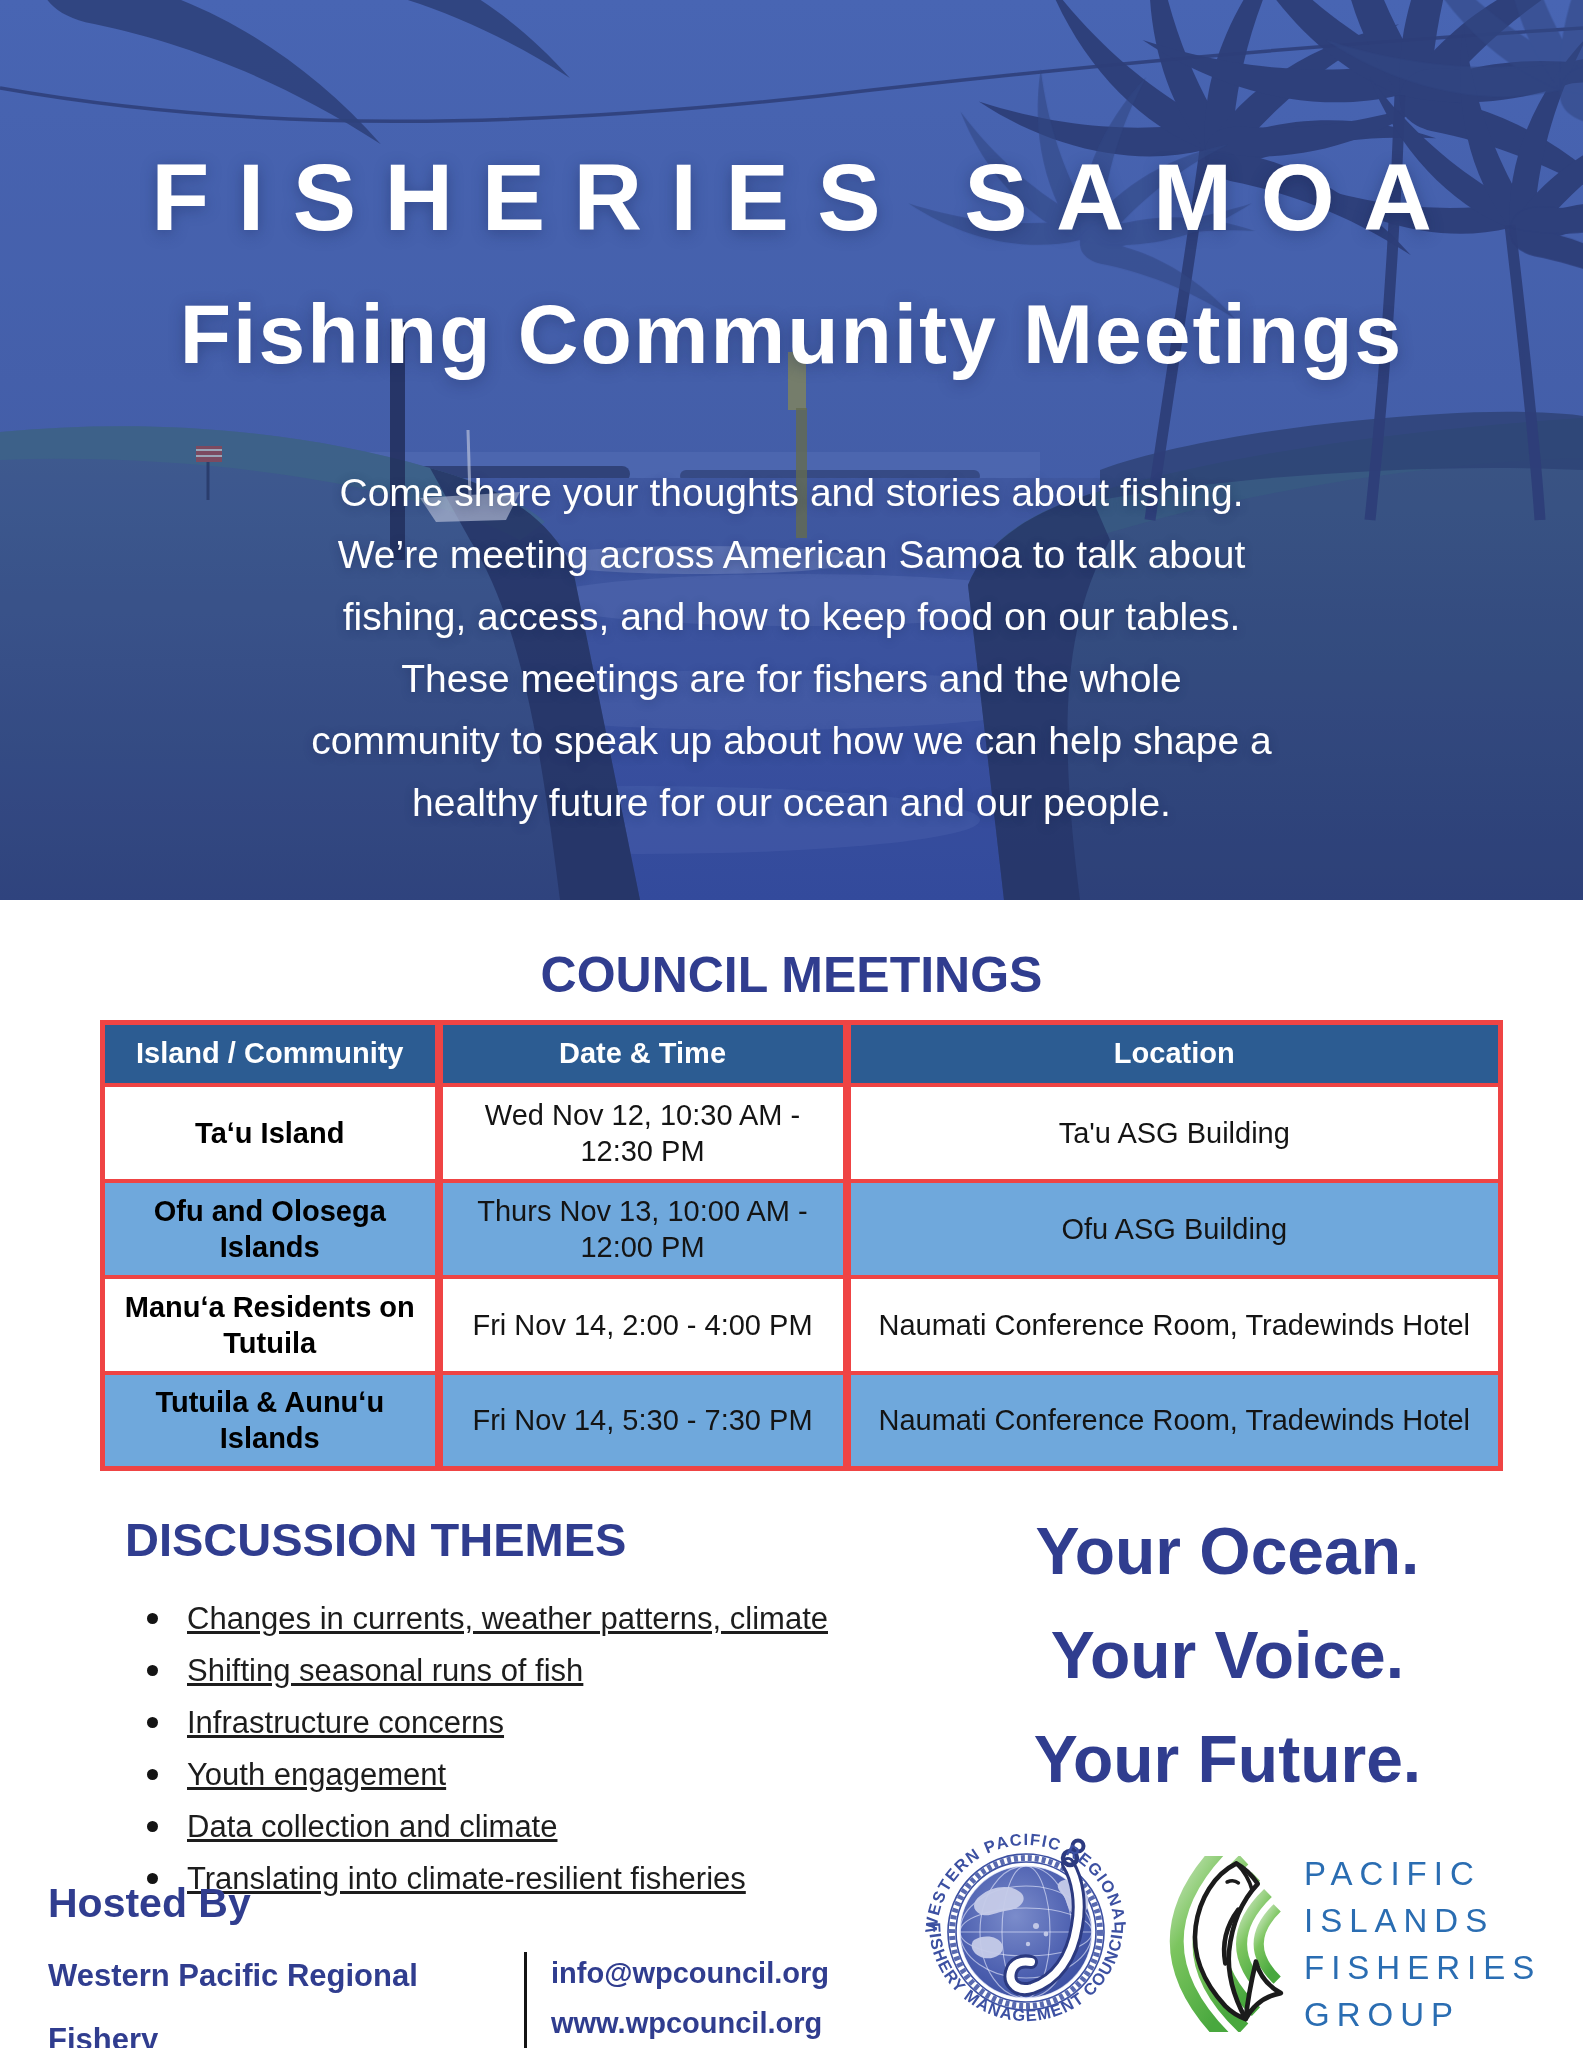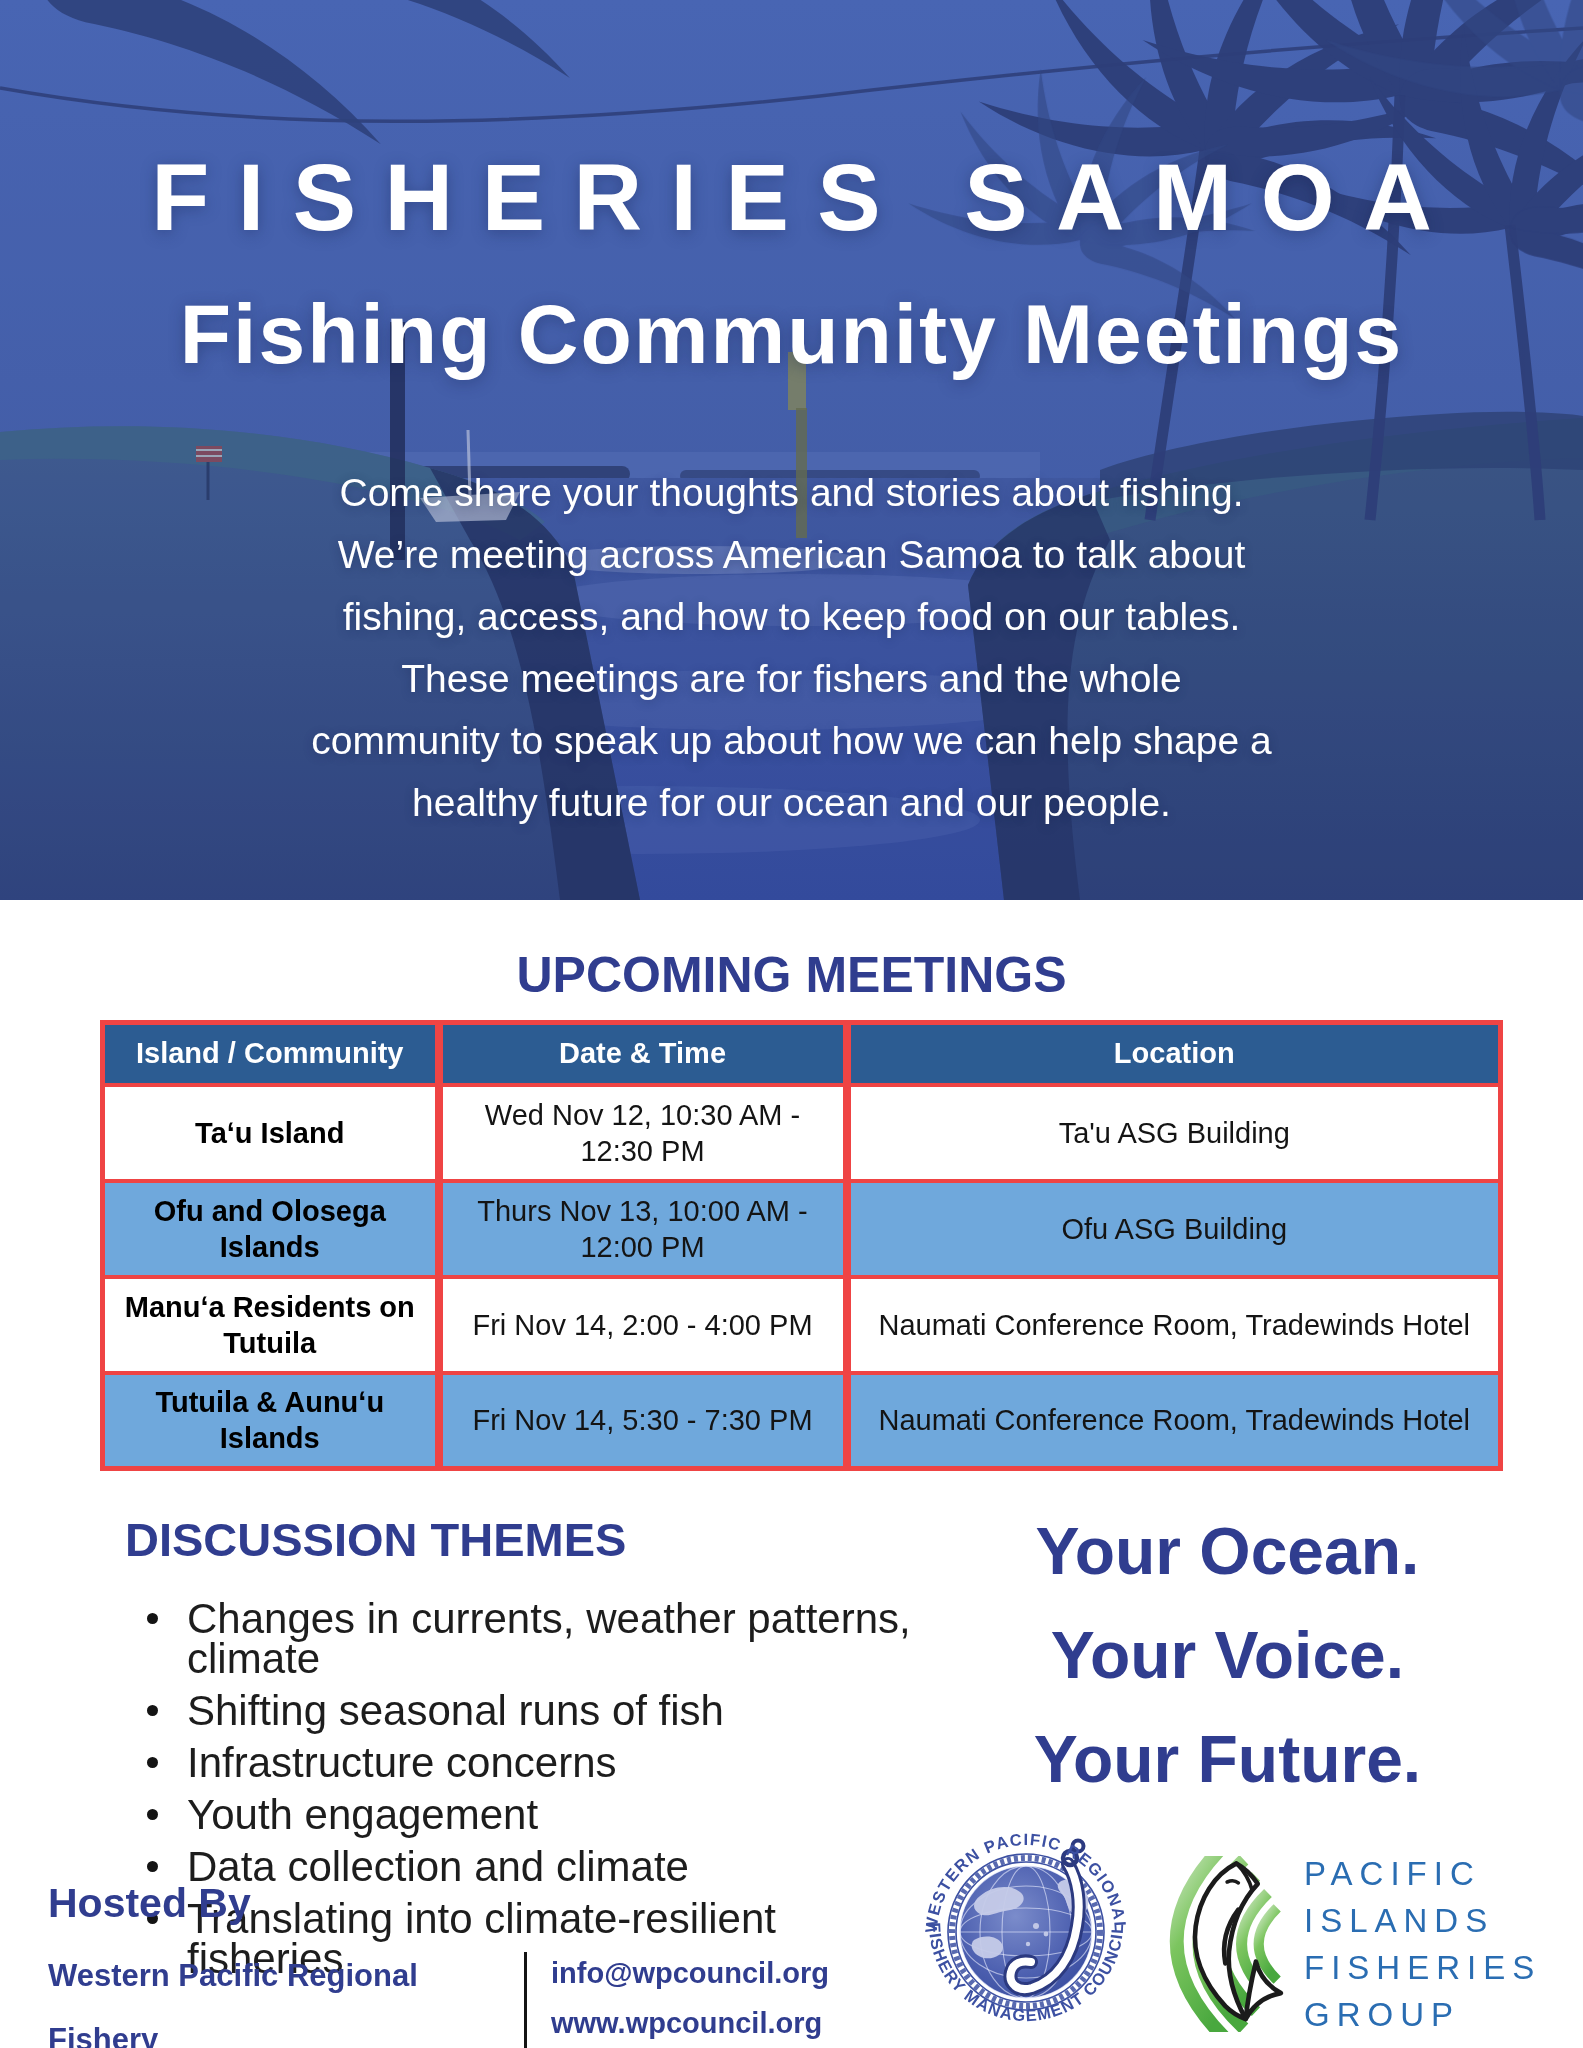--- a/index.html
+++ b/index.html
@@ -41,21 +41,21 @@
   table.meetings tr:last-child td { border-bottom-width:5px; }
   table.meetings th:first-child, table.meetings td:first-child { border-left-width:5px; }
   table.meetings th:last-child, table.meetings td:last-child { border-right-width:5px; }
   table.meetings td.island { font-weight:700; color:#000; }
   table.meetings tr.alt { background:#6fa8dc; }
 
   
   .themes { position:absolute; top:1512px; left:125px; width:810px; }
   .themes-heading { font-size:47px; font-weight:700; color:#303d8f; letter-spacing:0; }
   .themes ul { list-style:none; margin-top:32px; }
-  .themes li { position:relative; font-size:42px; color:#1d1d1d; line-height:40px; margin-bottom:12px; padding-left:62px; }
+  .themes li { position:relative; font-size:31px; color:#1d1d1d; line-height:40px; margin-bottom:12px; padding-left:62px;text-decoration:underline; }
   .themes li .bullet { position:absolute; left:22px; top:14px; width:11px; height:11px; border-radius:50%; background:#141414; }
 
   .tagline { position:absolute; top:1516px; left:955px; width:545px; text-align:center; }
   .tagline-line { font-size:66px; font-weight:700; color:#303d8f; line-height:70px; margin-bottom:34px; }
 
   
   .footer-left { position:absolute; top:1880px; left:48px; }
   .hosted-by { font-size:41px; font-weight:700; color:#303d8f; }
   .host-row { display:flex; margin-top:17px; }
   .host-name { width:470px; font-size:31px; font-weight:700; color:#303d8f; line-height:64px; }
@@ -174,21 +174,21 @@
         <div>Come share your thoughts and stories about fishing.</div>
         <div>We’re meeting across American Samoa to talk about</div>
         <div>fishing, access, and how to keep food on our tables.</div>
         <div>These meetings are for fishers and the whole</div>
         <div>community to speak up about how we can help shape a</div>
         <div>healthy future for our ocean and our people.</div>
       </div>
     </div>
   </div>
 
-  <div class="meetings-heading">UPCOMING MEETINGS</div>
+  <div class="meetings-heading">COUNCIL MEETINGS</div>
 
   <div class="meeting-table-wrap">
     <table class="meetings">
       <colgroup>
           <col style="width:336px">
           <col style="width:408px">
           <col style="width:654px">
         </colgroup>
       <thead>
         <tr>

